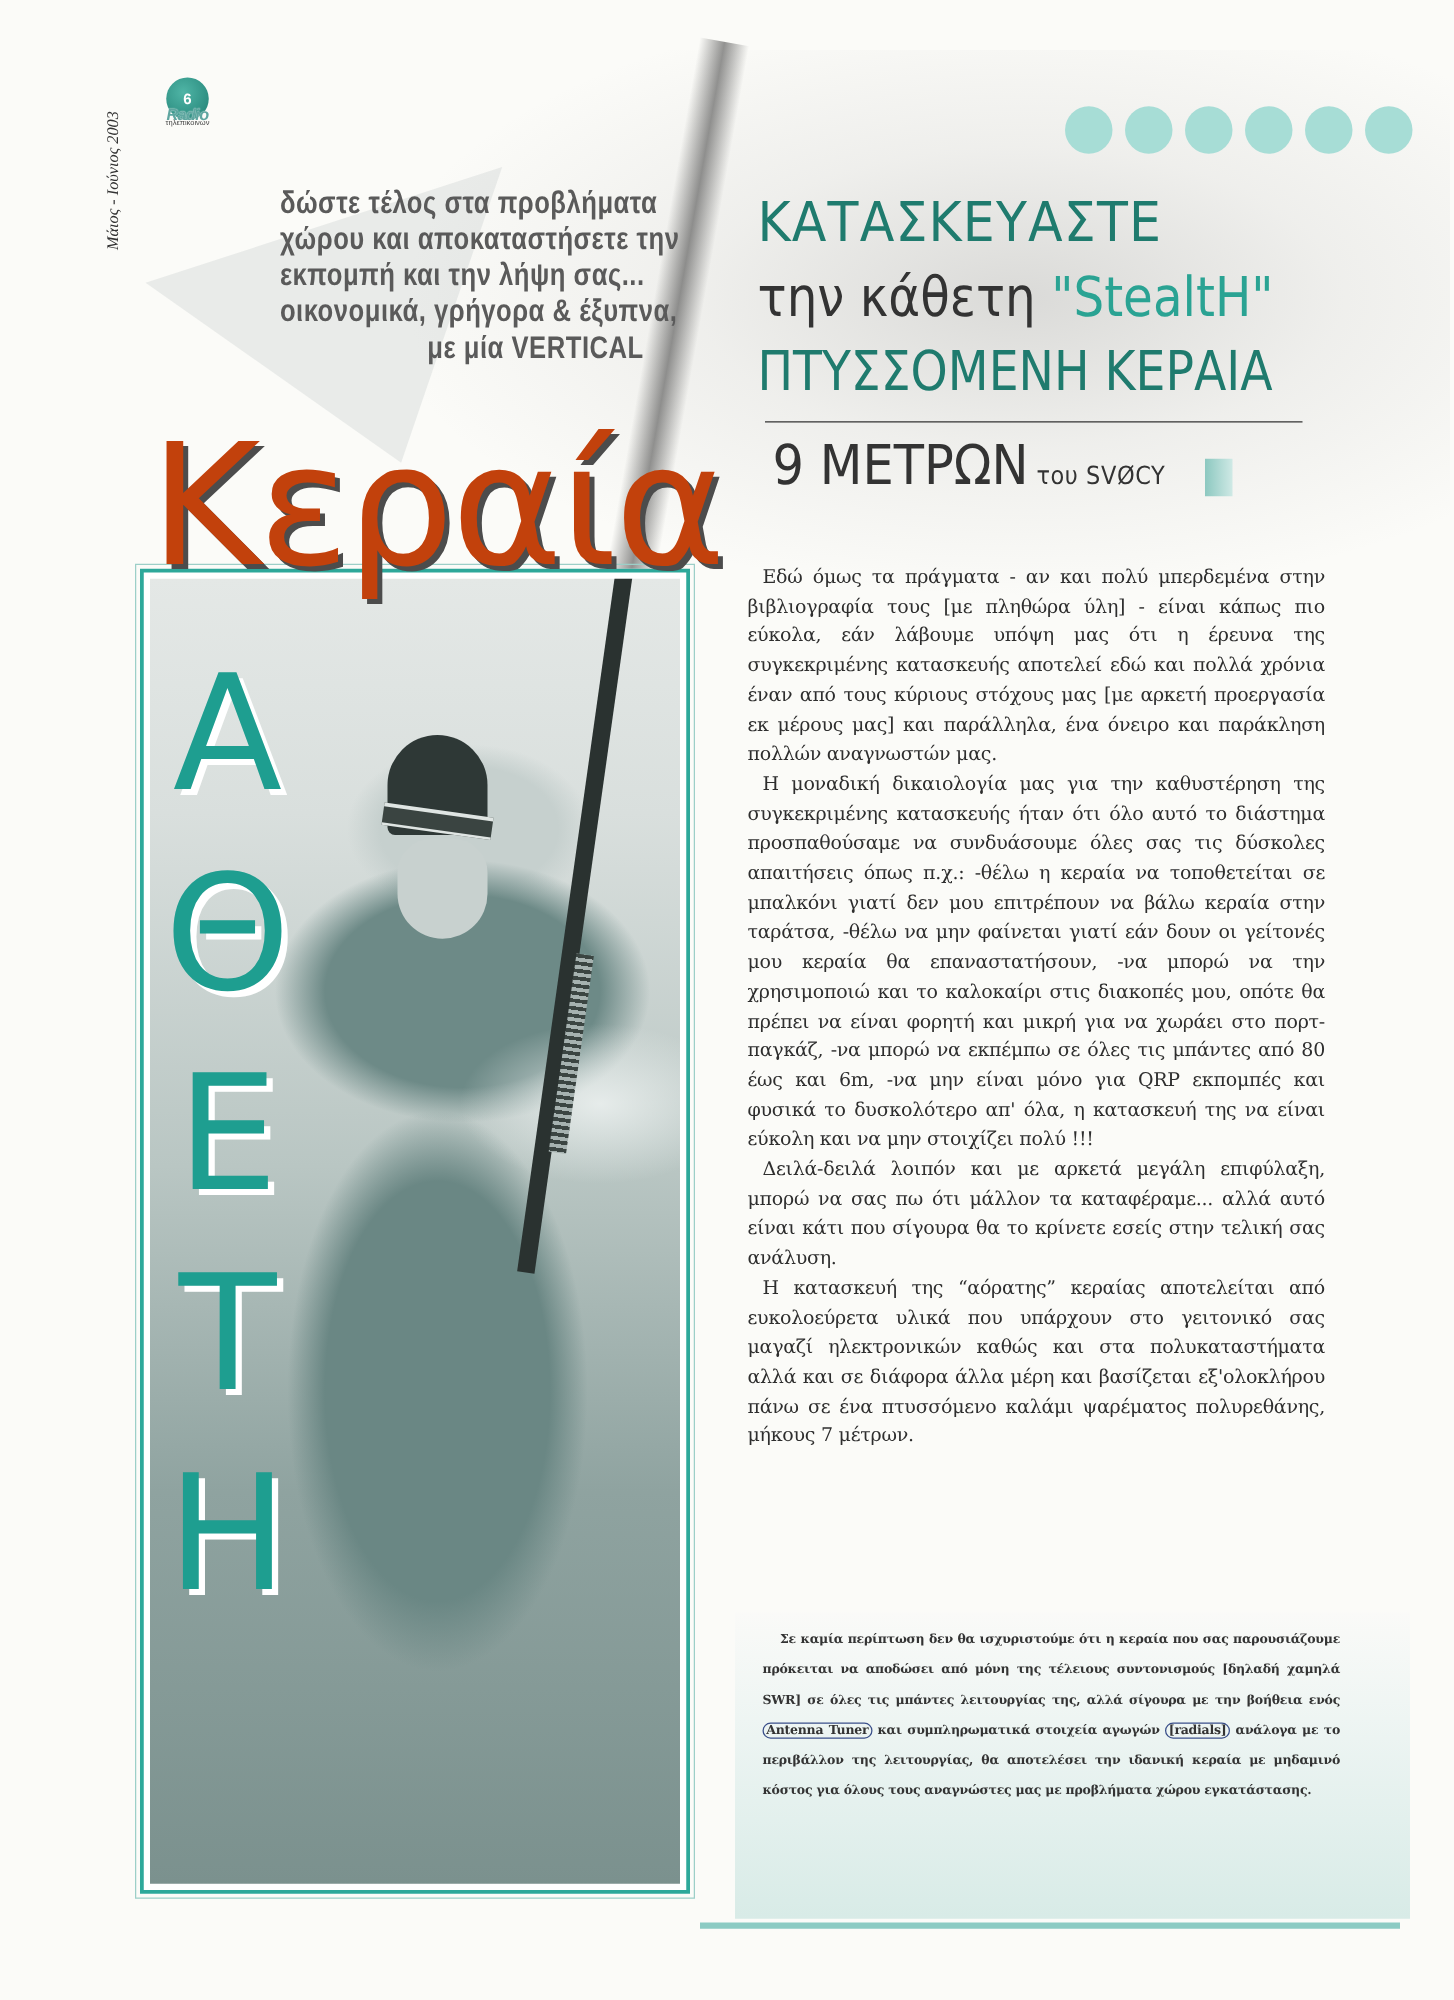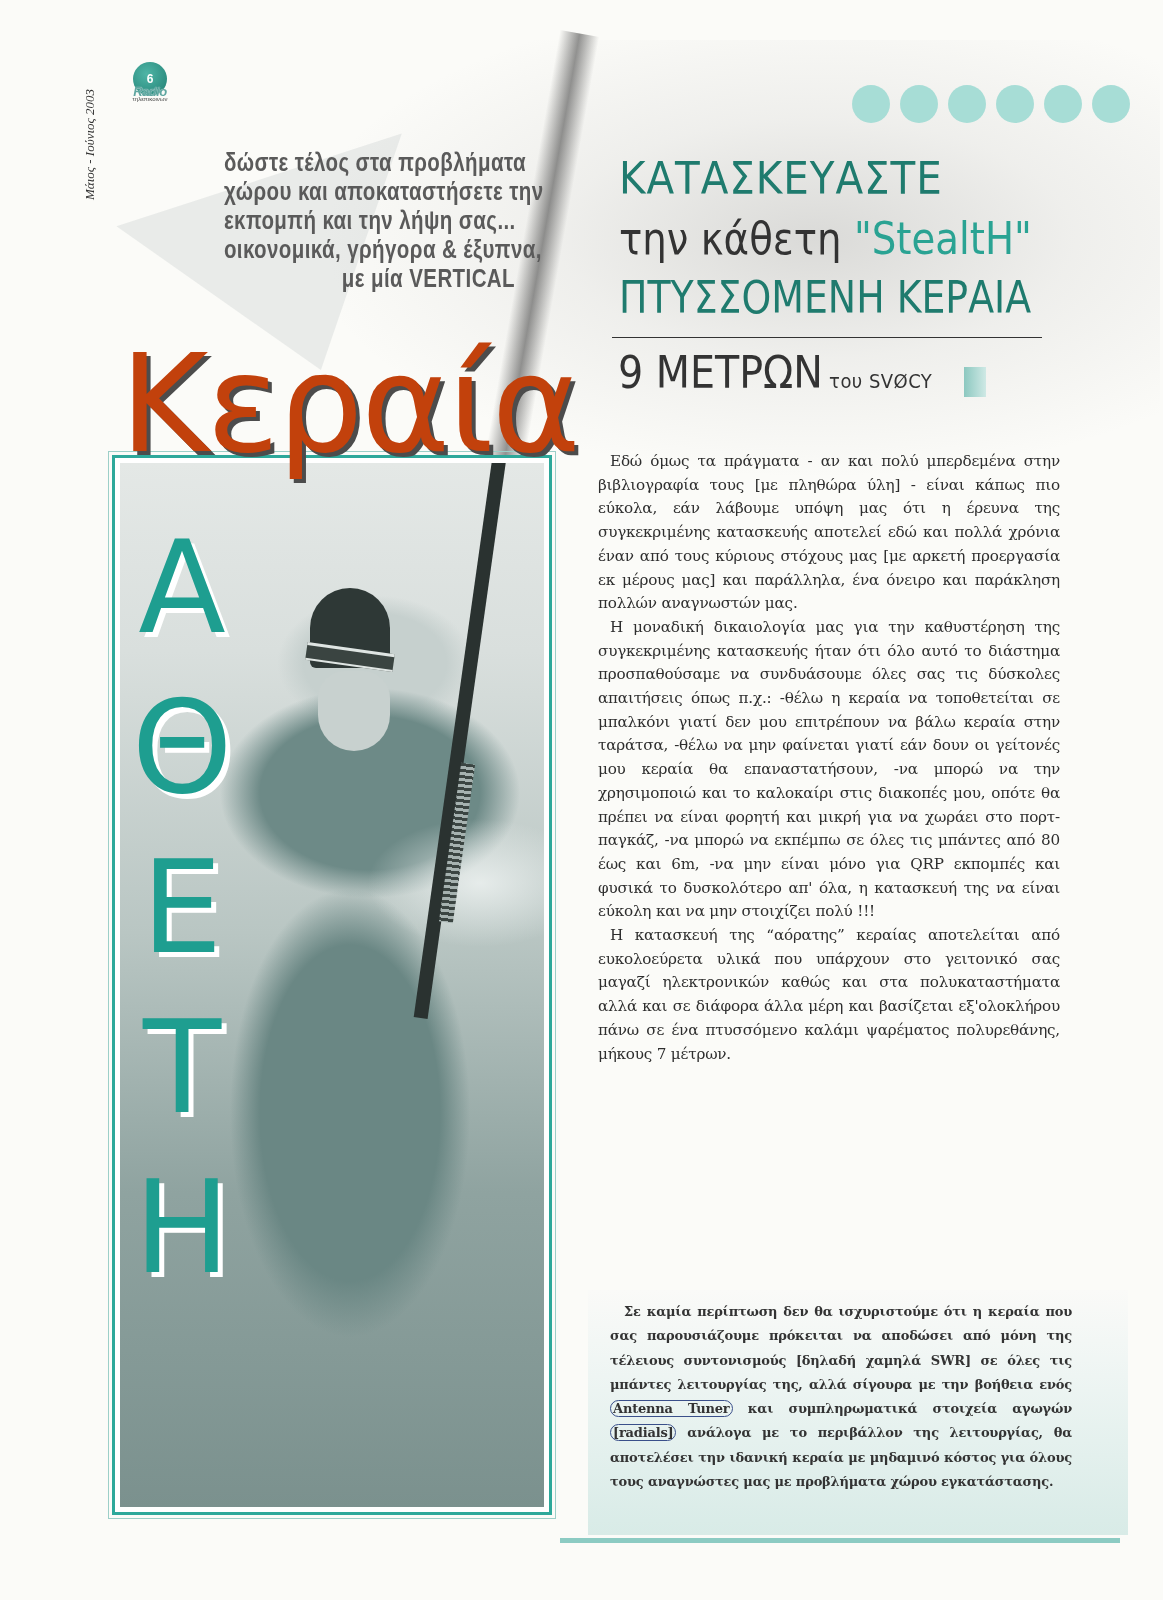--- a/index.html
+++ b/index.html
@@ -123,21 +123,21 @@
       font-family: "DejaVu Sans", sans-serif; font-size: 128px; line-height: 160px;
       color: #1e9e90; text-shadow: 5px 5px 0 #ffffff;
       text-align: center; z-index: 4;
     }
     .vletters div { height: 160px; }
 
     
     .dots { position: absolute; left: 852px; top: 85px; display: flex; gap: 10px; }
     .dots span { width: 38px; height: 38px; border-radius: 50%; background: #a7ddd6; display: block; }
 
-    .title-block { position: absolute; left: 619px; top: 150px; width: 440px; font-family: "DejaVu Sans", sans-serif; }
+    .title-block { position: absolute; left: 606px; top: 150px; width: 440px; font-family: "DejaVu Sans", sans-serif; }
     .title-l1 { font-size: 44px; color: #1f7b6e; letter-spacing: 1px; transform: scaleX(0.92); transform-origin: left; white-space: nowrap; line-height: 58px; }
     .title-l2 { font-size: 44px; color: #333; line-height: 62px; white-space: nowrap; transform: scaleX(0.88); transform-origin: left; }
     .title-l2 .stealth { color: #2aa393; }
     .title-l3 { font-size: 44px; color: #1f7b6e; line-height: 56px; white-space: nowrap; transform: scaleX(0.86); transform-origin: left; }
     .title-rule { position: absolute; left: 612px; top: 337px; width: 430px; height: 1px; background: #333; }
     .title-l4 { position: absolute; left: 618px; top: 348px; font-family: "DejaVu Sans", sans-serif; font-size: 44px; color: #333; white-space: nowrap; line-height: 50px; transform: scaleX(0.9); transform-origin: left; }
     .title-l4 .by { font-size: 20px; letter-spacing: 0.5px; }
     .by-bar { position: absolute; left: 964px; top: 367px; width: 22px; height: 30px; background: linear-gradient(to right, #8cc8c0, #cfe9e5); }
 
     
@@ -150,21 +150,21 @@
     .body-text p.first { text-indent: 0; }
     .body-text .dropcap { font-weight: bold; font-size: 17px; }
 
     
     .highlight-box {
       position: absolute; left: 588px; top: 1290px; width: 540px; height: 245px;
       background: linear-gradient(to bottom, #fafaf8 0%, #eef5f3 35%, #d8ebe7 100%);
     }
     .highlight-text {
       position: absolute; left: 610px; top: 1300px; width: 462px;
-      font-family: "DejaVu Serif", serif; font-weight: bold; font-size: 13px; line-height: 24.3px;
+      font-family: "DejaVu Serif", serif; font-weight: bold; font-size: 10px; line-height: 24.3px;
       color: #333; text-align: justify; text-indent: 14px; letter-spacing: -0.2px;
     }
     .circled {
       border: 1.5px solid #3a4f8a; border-radius: 14px; padding: 0 2px;
     }
     .bottom-rule { position: absolute; left: 560px; top: 1538px; width: 560px; height: 5px; background: #8ccbc3; }
   </style>
 </head>
 <body>
 
@@ -222,18 +222,19 @@
   <div class="title-l2"><span>την κάθετη </span><span class="stealth">"StealtH"</span></div>
   <div class="title-l3">ΠΤΥΣΣΟΜΕΝΗ ΚΕΡΑΙΑ</div>
 </div>
 <div class="title-rule"></div>
 <div class="by-bar"></div>
 <div class="title-l4"><span>9 ΜΕΤΡΩΝ</span><span class="by"> του SVØCY</span></div>
 
 <div class="body-text">
   <p>Εδώ όμως τα πράγματα - αν και πολύ μπερδεμένα στην βιβλιογραφία τους [με πληθώρα ύλη] - είναι κάπως πιο εύκολα, εάν λάβουμε υπόψη μας ότι η έρευνα της συγκεκριμένης κατασκευής αποτελεί εδώ και πολλά χρόνια έναν από τους κύριους στόχους μας [με αρκετή προεργασία εκ μέρους μας] και παράλληλα, ένα όνειρο και παράκληση πολλών αναγνωστών μας.</p>
   <p>Η μοναδική δικαιολογία μας για την καθυστέρηση της συγκεκριμένης κατασκευής ήταν ότι όλο αυτό το διάστημα προσπαθούσαμε να συνδυάσουμε όλες σας τις δύσκολες απαιτήσεις όπως π.χ.: -θέλω η κεραία να τοποθετείται σε μπαλκόνι γιατί δεν μου επιτρέπουν να βάλω κεραία στην ταράτσα, -θέλω να μην φαίνεται γιατί εάν δουν οι γείτονές μου κεραία θα επαναστατήσουν, -να μπορώ να την χρησιμοποιώ και το καλοκαίρι στις διακοπές μου, οπότε θα πρέπει να είναι φορητή και μικρή για να χωράει στο πορτ-παγκάζ, -να μπορώ να εκπέμπω σε όλες τις μπάντες από 80 έως και 6m, -να μην είναι μόνο για QRP εκπομπές και φυσικά το δυσκολότερο απ' όλα, η κατασκευή της να είναι εύκολη και να μην στοιχίζει πολύ !!!</p>
+  <p>Δειλά-δειλά λοιπόν και με αρκετά μεγάλη επιφύλαξη, μπορώ να σας πω ότι μάλλον τα καταφέραμε... αλλά αυτό είναι κάτι που σίγουρα θα το κρίνετε εσείς στην τελική σας ανάλυση.</p>
   <p>Η κατασκευή της “αόρατης” κεραίας αποτελείται από ευκολοεύρετα υλικά που υπάρχουν στο γειτονικό σας μαγαζί ηλεκτρονικών καθώς και στα πολυκαταστήματα αλλά και σε διάφορα άλλα μέρη και βασίζεται εξ'ολοκλήρου πάνω σε ένα πτυσσόμενο καλάμι ψαρέματος πολυρεθάνης, μήκους 7 μέτρων.</p>
 </div>
 
 <div class="highlight-box"></div>
 <div class="highlight-text"><span>Σε καμία περίπτωση δεν θα ισχυριστούμε ότι η κεραία που σας παρουσιάζουμε πρόκειται να αποδώσει από μόνη της τέλειους συντονισμούς [δηλαδή χαμηλά SWR] σε όλες τις μπάντες λειτουργίας της, αλλά σίγουρα με την βοήθεια ενός </span><span class="circled">Antenna Tuner</span><span> και συμπληρωματικά στοιχεία αγωγών </span><span class="circled">[radials]</span><span> ανάλογα με το περιβάλλον της λειτουργίας, θα αποτελέσει την ιδανική κεραία με μηδαμινό κόστος για όλους τους αναγνώστες μας με προβλήματα χώρου εγκατάστασης.</span></div>
 <div class="bottom-rule"></div>
 
 </body></html>

